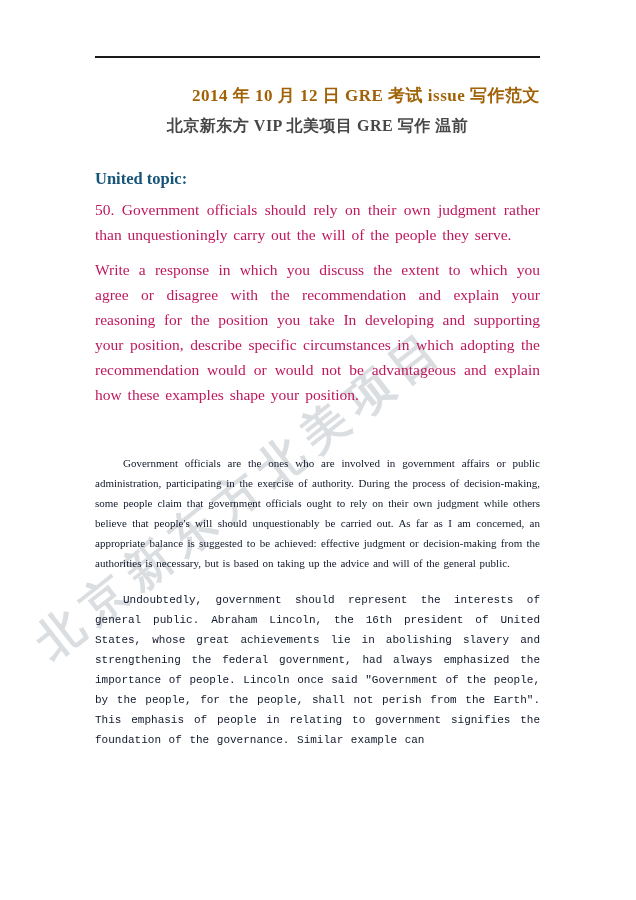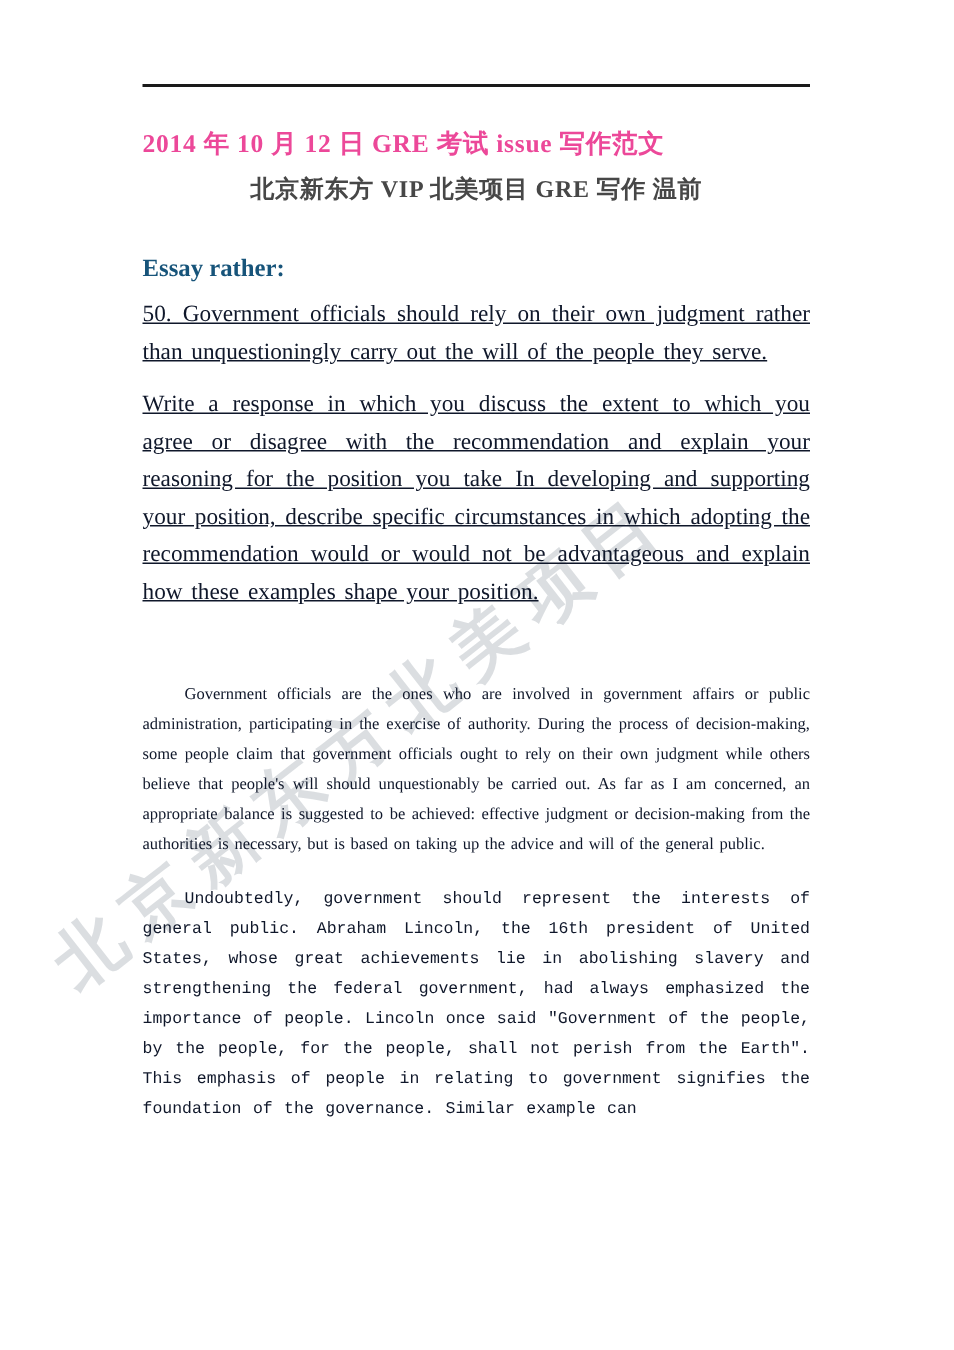--- a/index.html
+++ b/index.html
@@ -30,48 +30,47 @@
     z-index: 1;
     padding: 0 96px 0 95px;
   }
   .top-rule {
     margin-top: 56px;
     height: 2px;
     background: #1a1a1a;
   }
   .title {
     margin: 26px 0 1px 0;
-    text-align: left;
+    text-align: right;
     font-size: 17px;
     font-weight: bold;
-    color: #ec4899;
+    color: #a16207;
     letter-spacing: 0.5px;
   }
   .byline {
     margin-top: 9px;
     text-align: center;
     font-size: 16px;
     color: #474747;
     font-weight: 600;
     letter-spacing: 0.5px;
   }
   .topic-label {
     margin: 32px 0 0 0;
     font-size: 16.5px;
     font-weight: bold;
     color: #17547a;
   }
   .teal {
-    color: #0f172a;
+    color: #be185d;
     font-size: 15.5px;
     line-height: 25px;
     text-align: justify;
     margin: 0;
     word-spacing: 2px;
-    text-decoration: underline;
   }
   .topic   { margin-top: 8px; }
   .prompt  { margin-top: 10px; }
   .body-para {
     color: #0f172a;
     font-size: 11px;
     line-height: 20px;
     text-align: justify;
     text-indent: 28px;
     margin: 0;
@@ -126,21 +125,21 @@
   <div class="watermark">北京新东方北美项目</div>
 
   <div class="content">
 
     <div class="top-rule"></div>
 
     <h1 class="title">2014 年 10 月 12 日 GRE 考试 issue 写作范文</h1>
 
     <div class="byline">北京新东方 VIP 北美项目 GRE 写作 温前</div>
 
-    <h2 class="topic-label">Essay rather:</h2>
+    <h2 class="topic-label">United topic:</h2>
 
     <p class="teal topic">50. Government officials should rely on their own judgment rather than unquestioningly carry out the will of the people they serve.</p>
 
     <p class="teal prompt">Write a response in which you discuss the extent to which you agree or disagree with the recommendation and explain your reasoning for the position you take In developing and supporting your position, describe specific circumstances in which adopting the recommendation would or would not be advantageous and explain how these examples shape your position.</p>
 
     <p class="body-para para-1">Government officials are the ones who are involved in government affairs or public administration, participating in the exercise of authority.  During the process of decision-making, some people claim that government officials ought to rely on their own judgment while others believe that people's will should unquestionably be carried out. As far as I am concerned, an appropriate balance is suggested to be achieved: effective judgment or decision-making from the authorities is necessary, but is based on taking up the advice and will of the general public.</p>
 
     <p class="body-para para-2">Undoubtedly, government should represent the interests of general public. Abraham Lincoln, the 16th president of United States, whose great achievements lie in abolishing slavery and strengthening the federal government, had always emphasized the importance of people. Lincoln once said "Government of the people, by the people, for the people, shall not perish from the Earth". This emphasis of people in relating to government signifies the foundation of the governance. Similar example can</p>
 
   </div>

